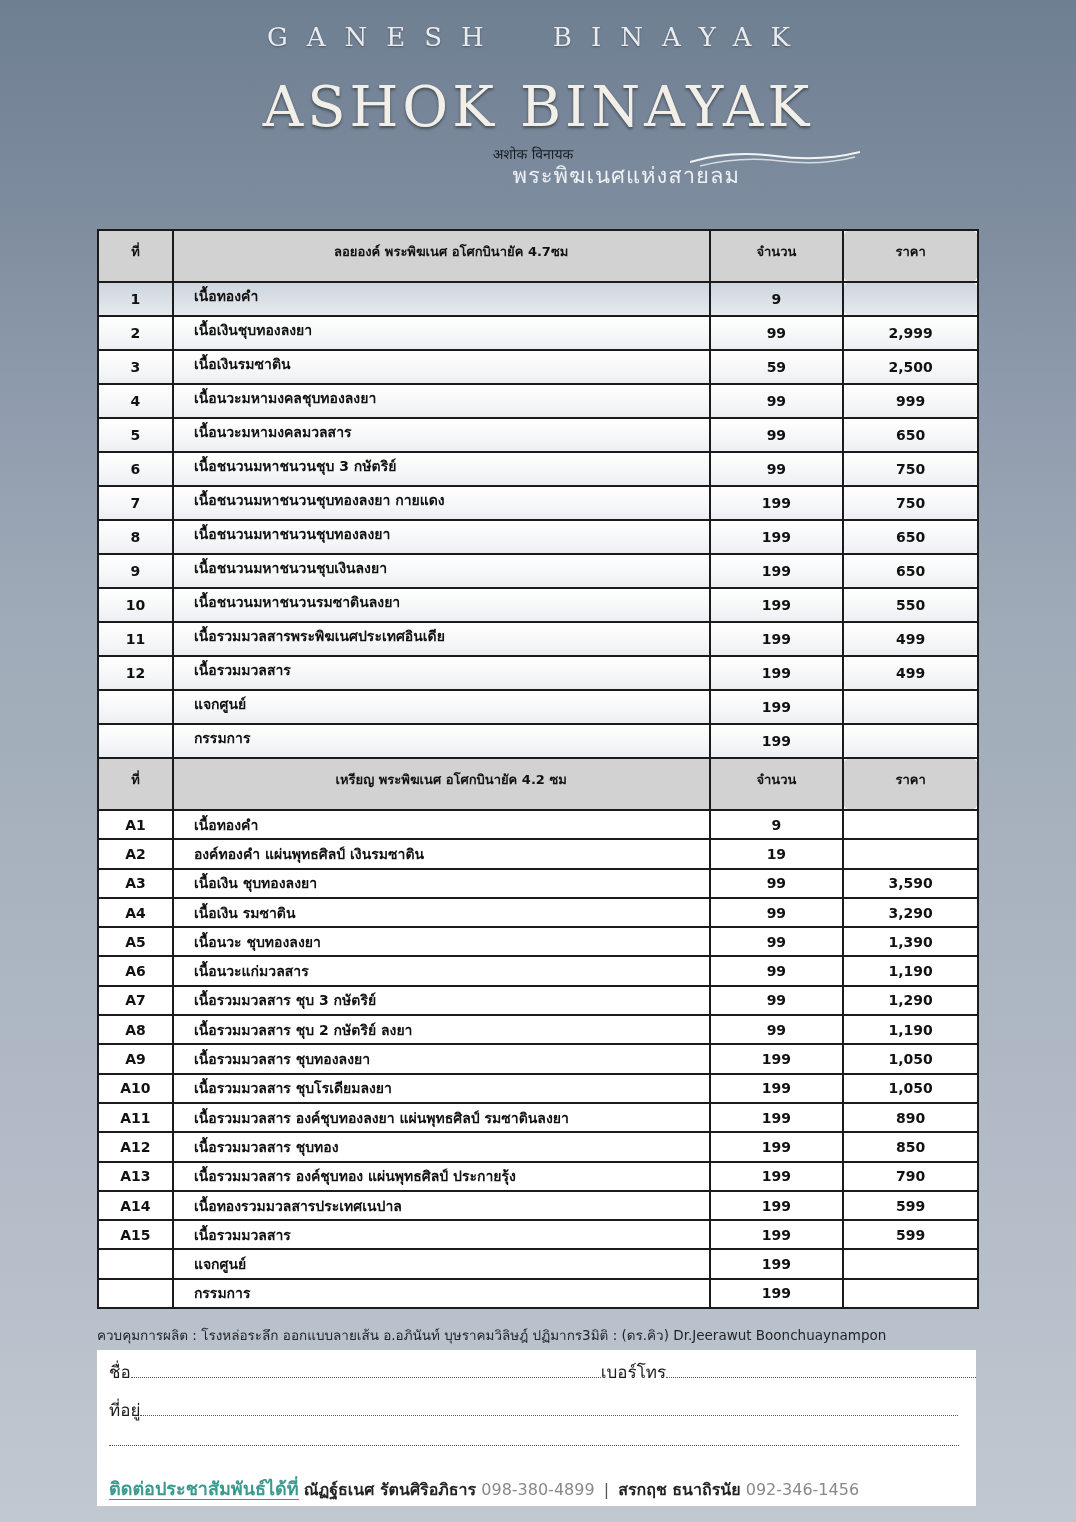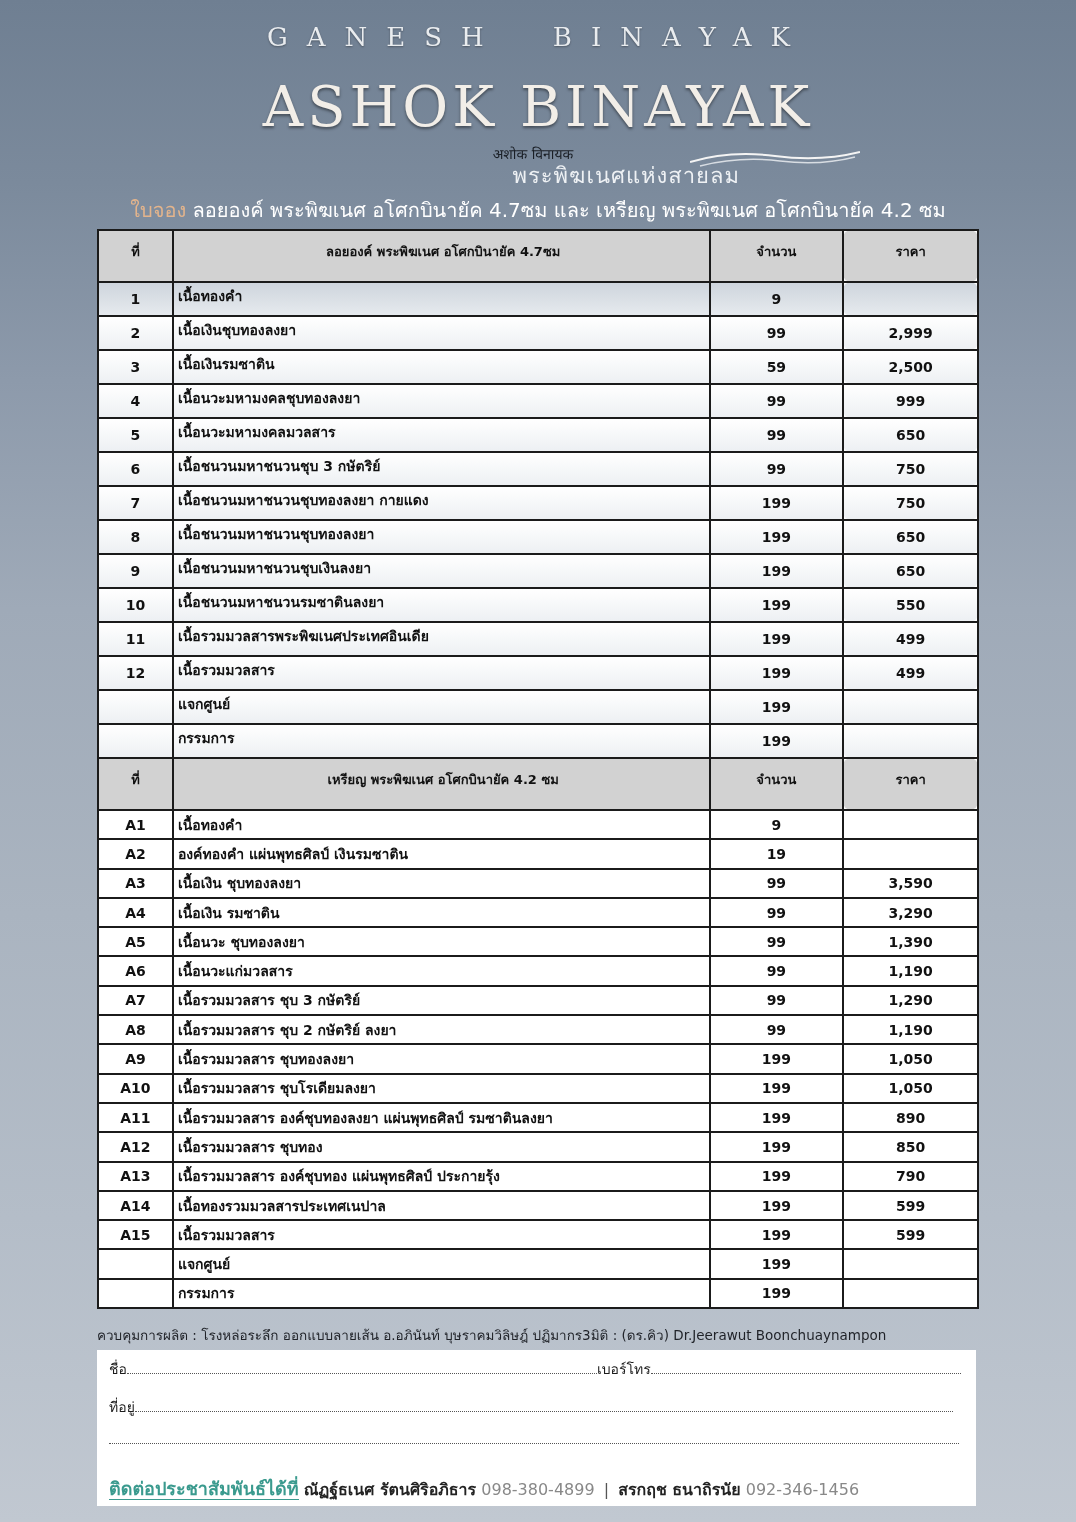--- a/index.html
+++ b/index.html
@@ -38,39 +38,39 @@
     }
     .order-line .hl { color: #e3b48c; }
 
     table.price {
       position: absolute; left: 97px; top: 229px; width: 882px;
       border-collapse: collapse; background: #ffffff;
       font-family: "DejaVu Sans", sans-serif; font-weight: bold; font-size: 14px; color: #111;
     }
     table.price td, table.price th { border: 2px solid #1b1b1b; }
     .col-no { width: 75px; text-align: center; }
-    .col-name { width: 538px; text-align: left; padding-left: 4px; }
+    .col-name { width: 538px; text-align: left; padding-left: 20px; }
     .col-qty { width: 134px; text-align: center; }
     .col-price { width: 135px; text-align: center; border-radius: 8px; }
     tr.head th { background: #d2d2d2; height: 52px; font-size: 13px; font-weight: bold; vertical-align: top; padding-top: 10px; }
     tr.r1 td { height: 34px; }
     tr.r1 td.col-name { vertical-align: top; padding-top: 2px; }
     tr.r1 td.col-no, tr.r1 td.col-qty, tr.r1 td.col-price { vertical-align: middle; }
     tr.r2 td { height: 29.3px; }
     tr.r2 td.col-name { vertical-align: middle; }
     tr.grad td { background: linear-gradient(180deg, #ffffff 0%, #edf0f3 100%); }
     tr.grad.first td { background: linear-gradient(180deg, #ced5dd 0%, #e6eaee 100%); }
 
     .credits {
       position: absolute; top: 1324px; left: 97px; width: 882px; font-size: 13.5px; color: #1f2228; white-space: nowrap;
     }
     .form-box {
       position: absolute; left: 97px; top: 1350px; width: 879px; height: 156px; background: #ffffff;
     }
-    .form-row { position: absolute; left: 12px; font-size: 14px; color: #1c1c1c; white-space: nowrap; }
+    .form-row { position: absolute; left: 12px; font-size: 17px; color: #1c1c1c; white-space: nowrap; }
     .dots { display: inline-block; border-bottom: 1px dotted #555; height: 14px; vertical-align: baseline; }
     .contact { position: absolute; left: 12px; top: 124px; font-size: 16px; white-space: nowrap; }
     .contact .link { color: #3a9a8e; font-size: 18px; font-weight: bold; border-bottom: 1px solid #3a9a8e; margin-right: 0; }
     .contact .name { color: #222; font-weight: bold; }
     .contact .phone { color: #888; }
     .contact .sep { color: #555; margin: 0 4px; }
   </style>
 </head>
 <body>
 
@@ -81,24 +81,20 @@
   <div class="brand">
     <span>ASHOK</span>
     <span>BINAYAK</span>
   </div>
   <svg class="wave" viewBox="0 0 170 20">
     <path d="M0 14 Q40 2 85 8 T170 4" stroke="#f4f4f4" stroke-width="2" fill="none"></path>
     <path d="M10 18 Q50 8 90 13 T165 9" stroke="#d8dde3" stroke-width="1.5" fill="none"></path>
   </svg>
   <div class="hindi">अशोक विनायक</div>
   <div class="thai-sub">พระพิฆเนศแห่งสายลม</div>
-  <div class="order-line">
-    <span class="hl">ใบจอง</span>
-    <span>ลอยองค์ พระพิฆเนศ อโศกบินายัค  4.7ซม และ เหรียญ พระพิฆเนศ อโศกบินายัค  4.2 ซม</span>
-  </div>
 </div>
 
 <table class="price">
   <tbody id="t1body">
     <tr class="head">
       <th class="col-no">ที่</th>
       <th class="col-name" style="text-align:center">ลอยองค์ พระพิฆเนศ อโศกบินายัค  4.7ซม</th>
       <th class="col-qty">จำนวน</th>
       <th class="col-price">ราคา</th>
     </tr>

